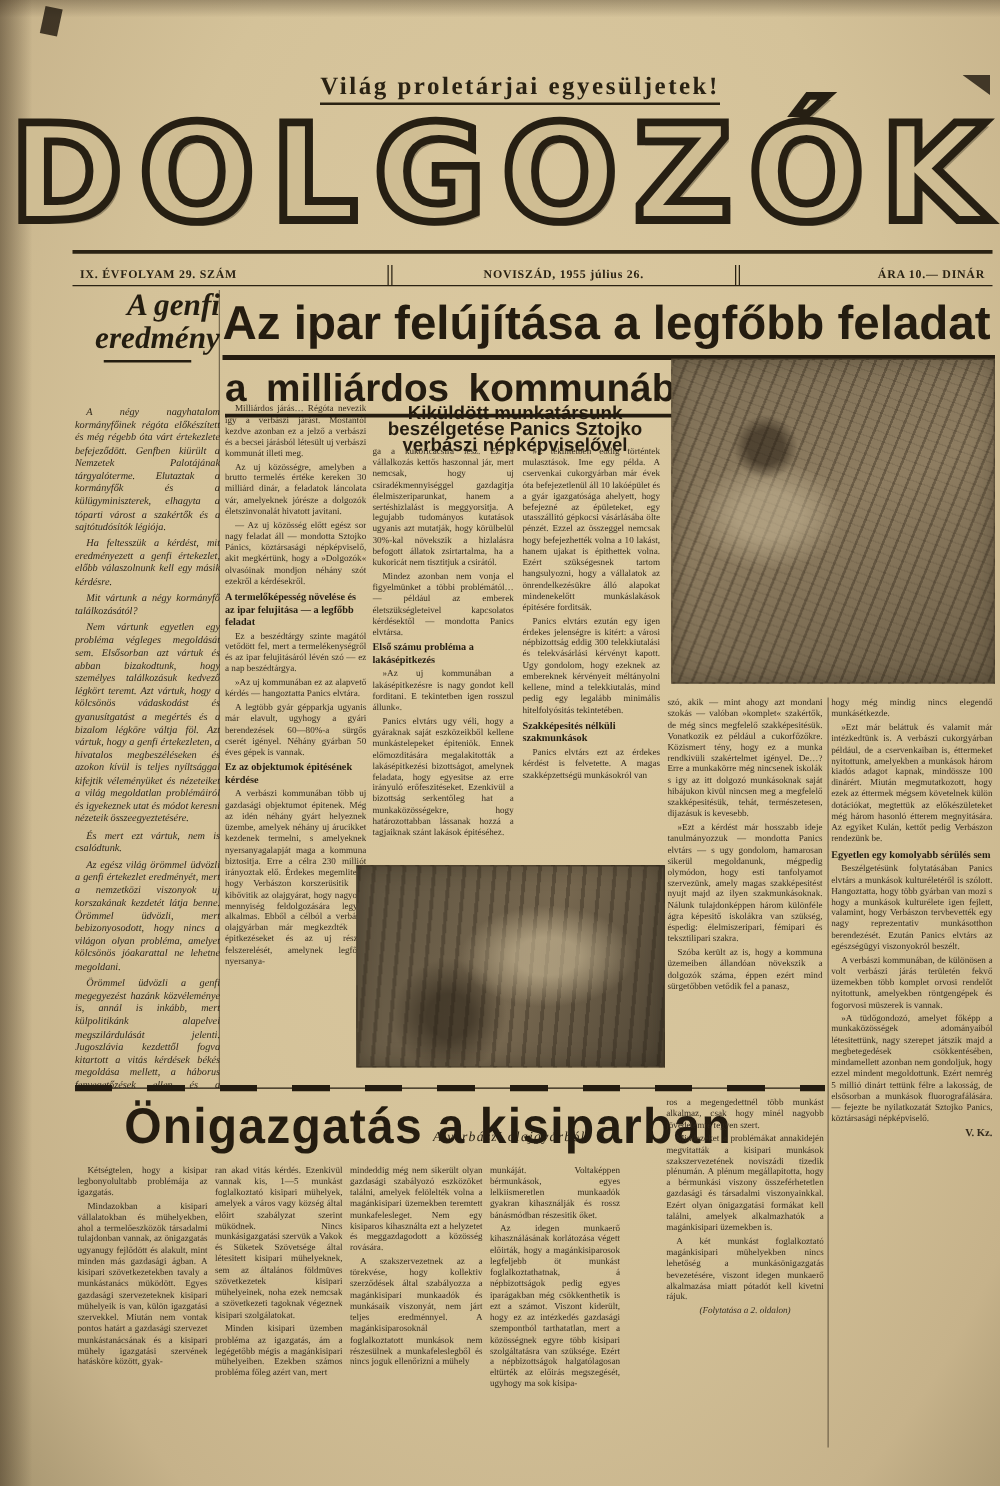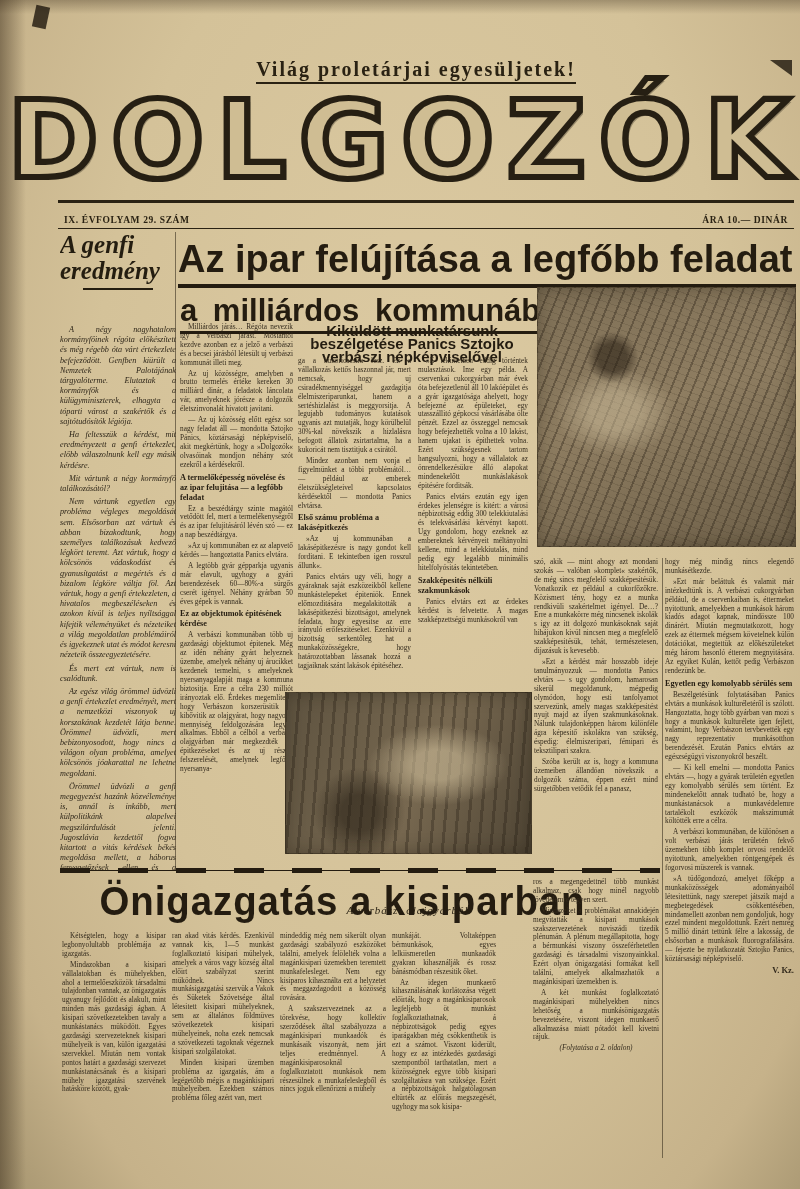--- a/index.html
+++ b/index.html
@@ -23,21 +23,21 @@
   
   #dateline{left:58px;top:200px;width:736px;height:25px;display:flex;align-items:flex-end;
     border-top:3px solid #2a2213;border-bottom:1px solid #2a2213;
     font-size:9.5px;font-weight:bold;letter-spacing:.6px;color:#2a2213;}
   #dateline .cell{padding:3px 6px;}
   #date-issue{width:240px;}
   #date-center{width:262px;text-align:center;border-left:4px double #2a2213;border-right:4px double #2a2213;}
   #date-price{flex:1;text-align:right;}
   
   #editorial{left:60px;top:232px;width:116px;height:640px;overflow:hidden;}
-  #editorial-title{text-align:left;font-style:italic;font-weight:bold;font-size:25px;
+  #editorial-title{text-align:right;font-style:italic;font-weight:bold;font-size:25px;
     line-height:26px;color:#241d10;margin:0 0 4px;}
   #editorial-rule{width:70px;height:2px;background:#241d10;margin:0 auto 6px;}
   #editorial-body{font-style:italic;font-size:8.2px;line-height:10.2px;text-align:justify;margin-top:35px;}
   #editorial-body p{margin:0 0 3px;text-indent:9px;}
   
   .vrule{width:1px;background:rgba(44,34,20,.55);}
   
   .headline{font-family:"Liberation Sans",sans-serif;font-weight:bold;color:#241c10;white-space:nowrap;}
   #headline1{left:178px;top:238px;width:618px;font-size:38px;line-height:42px;
     border-bottom:4px solid #241c10;padding-bottom:4px;}
@@ -101,20 +101,21 @@
   <div class="abs corner-mark" id="mark-tr"></div>
 
   <div class="abs" id="slogan">
     <span>Világ proletárjai egyesüljetek!</span>
   </div>
 
   <div class="abs" id="masthead">DOLGOZÓK</div>
 
   <div class="abs" id="dateline">
     <div class="cell" id="date-issue">IX. ÉVFOLYAM 29. SZÁM</div>
+    <div class="cell" id="date-center">NOVISZÁD, 1955 július 26.</div>
     <div class="cell" id="date-price">ÁRA 10.— DINÁR</div>
   </div>
 
   <div class="abs" id="editorial">
     <h2 id="editorial-title"><span>A genfi</span><br>
       <span>eredmény</span></h2>
     <div id="editorial-rule"></div>
     <div id="editorial-body">
         <p class="p">A négy nagyhatalom kormányfőinek régóta előkészített és még régebb óta várt értekezlete befejeződött. Genfben kiürült a Nemzetek Palotájának tárgyalóterme. Elutaztak a kormányfők és a külügyminiszterek, elhagyta a tóparti várost a szakértők és a sajtótudósítók légiója.</p>
         <p class="p">Ha feltesszük a kérdést, mit eredményezett a genfi értekezlet, előbb válaszolnunk kell egy másik kérdésre.</p>
@@ -162,21 +163,20 @@
   <div class="abs col" id="lead-col4">
       <p class="c">szó, akik — mint ahogy azt mondani szokás — valóban »komplet« szakértők, de még sincs megfelelő szakképesitésük. Vonatkozik ez például a cukorfőzőkre. Közismert tény, hogy ez a munka rendkivüli szakértelmet igényel. De…? Erre a munkakörre még nincsenek iskolák s igy az itt dolgozó munkásoknak saját hibájukon kivül nincsen meg a megfelelő szakképesitésük, tehát, természetesen, dijazásuk is kevesebb.</p>
       <p class="p">»Ezt a kérdést már hosszabb ideje tanulmányozzuk — mondotta Panics elvtárs — s ugy gondolom, hamarosan sikerül megoldanunk, mégpedig olymódon, hogy esti tanfolyamot szervezünk, amely magas szakképesitést nyujt majd az ilyen szakmunkásoknak. Nálunk tulajdonképpen három különféle ágra képesitő iskolákra van szükség, éspedig: élelmiszeripari, fémipari és teksztilipari szakra.</p>
       <p class="p">Szóba került az is, hogy a kommuna üzemeiben állandóan növekszik a dolgozók száma, éppen ezért mind sürgetőbben vetődik fel a panasz,</p>
     </div>
   <div class="abs col" id="lead-col5">
       <p class="c">hogy még mindig nincs elegendő munkásétkezde.</p>
       <p class="p">»Ezt már beláttuk és valamit már intézkedtünk is. A verbászi cukorgyárban például, de a cservenkaiban is, éttermeket nyitottunk, amelyekben a munkások három kiadós adagot kapnak, mindössze 100 dinárért. Miután megmutatkozott, hogy ezek az éttermek mégsem követelnek külön dotációkat, megtettük az előkészületeket még három hasonló étterem megnyitására. Az egyiket Kulán, kettőt pedig Verbászon rendezünk be.</p>
       <h4>Egyetlen egy komolyabb sérülés sem</h4>
       <p class="p">Beszélgetésünk folytatásában Panics elvtárs a munkások kulturéletéről is szólott. Hangoztatta, hogy több gyárban van mozi s hogy a munkások kulturélete igen fejlett, valamint, hogy Verbászon tervbevették egy nagy reprezentativ munkásotthon berendezését. Ezután Panics elvtárs az egészségügyi viszonyokról beszélt.</p>
-      <p class="p">— Ki kell emelni — mondotta Panics elvtárs —, hogy a gyárak területén egyetlen egy komolyabb sérülés sem történt. Ez mindenekelőtt annak tudható be, hogy a munkástanácsok a munkavédelemre tartalékolt eszközök makszimumát költötték erre a célra.</p>
       <p class="p">A verbászi kommunában, de különösen a volt verbászi járás területén fekvő üzemekben több komplet orvosi rendelőt nyitottunk, amelyekben röntgengépek és fogorvosi müszerek is vannak.</p>
       <p class="p">»A tüdőgondozó, amelyet főképp a munkaközösségek adományaiból létesitettünk, nagy szerepet játszik majd a megbetegedések csökkentésében, mindamellett azonban nem gondoljuk, hogy ezzel mindent megoldottunk. Ezért nemrég 5 millió dinárt tettünk félre a lakosság, de elsősorban a munkások fluorografálására. — fejezte be nyilatkozatát Sztojko Panics, köztársasági népképviselő.</p>
       <p class="sig">V. Kz.</p>
     </div>
 
   <div class="abs photo" id="photo-factory"></div>
   <div class="abs" id="photo-caption">A verbászi olajgyárból</div>
 
   <div class="abs vrule" style="left:662px;top:558px;height:600px;"></div>
 

